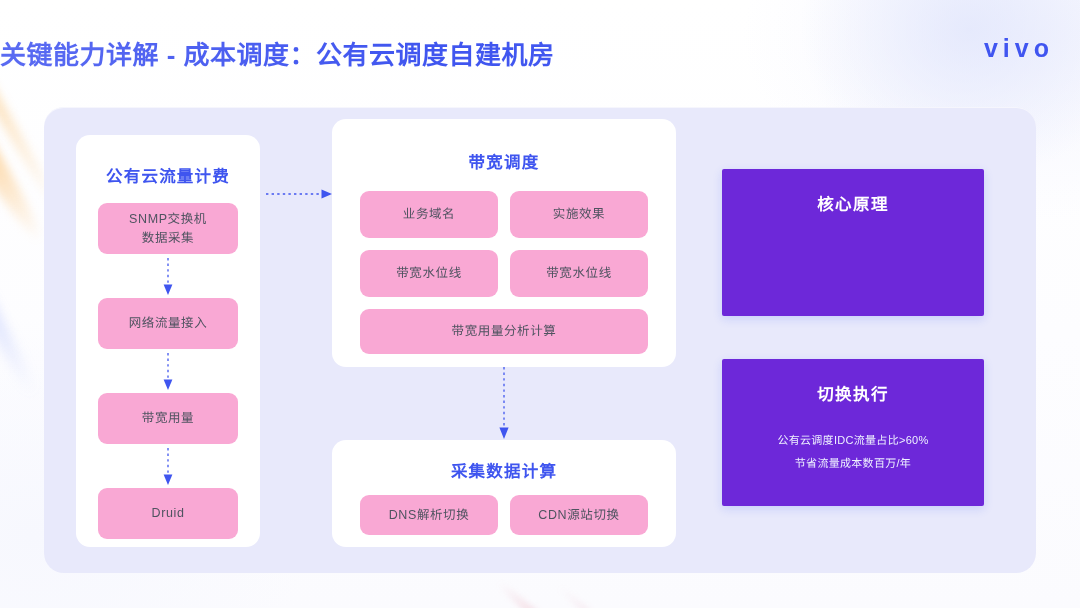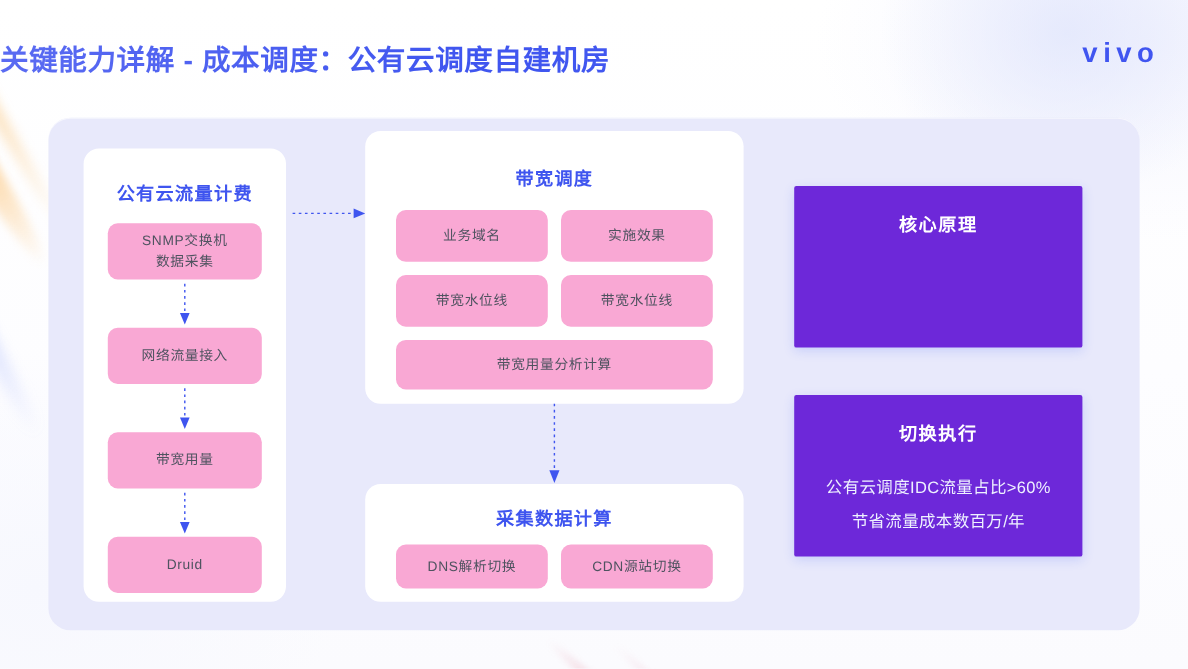--- a/index.html
+++ b/index.html
@@ -217,21 +217,21 @@
   .card-blue .card-body {
     margin: 18px 22px 0 22px;
     font-size: 12.3px;
     line-height: 1.85;
     text-align: center;
     letter-spacing: .3px;
     color: #eef1ff;
   }
   #card-core { left: 678px; top: 62px; width: 262px; height: 147px; }
   #card-effect { left: 678px; top: 252px; width: 262px; height: 147px; }
-  #card-effect .card-body { margin-top: 24px; font-size: 15px; line-height: 2.05; }
+  #card-effect .card-body { margin-top: 24px; font-size: 11px; line-height: 2.05; }
 </style>
 </head>
 <body>
 
 <div id="slide">
 
   <div class="deco deco-glow-tr"></div>
   <div class="deco deco-orange-1"></div>
   <div class="deco deco-orange-2"></div>
   <div class="deco deco-blue-1"></div>

